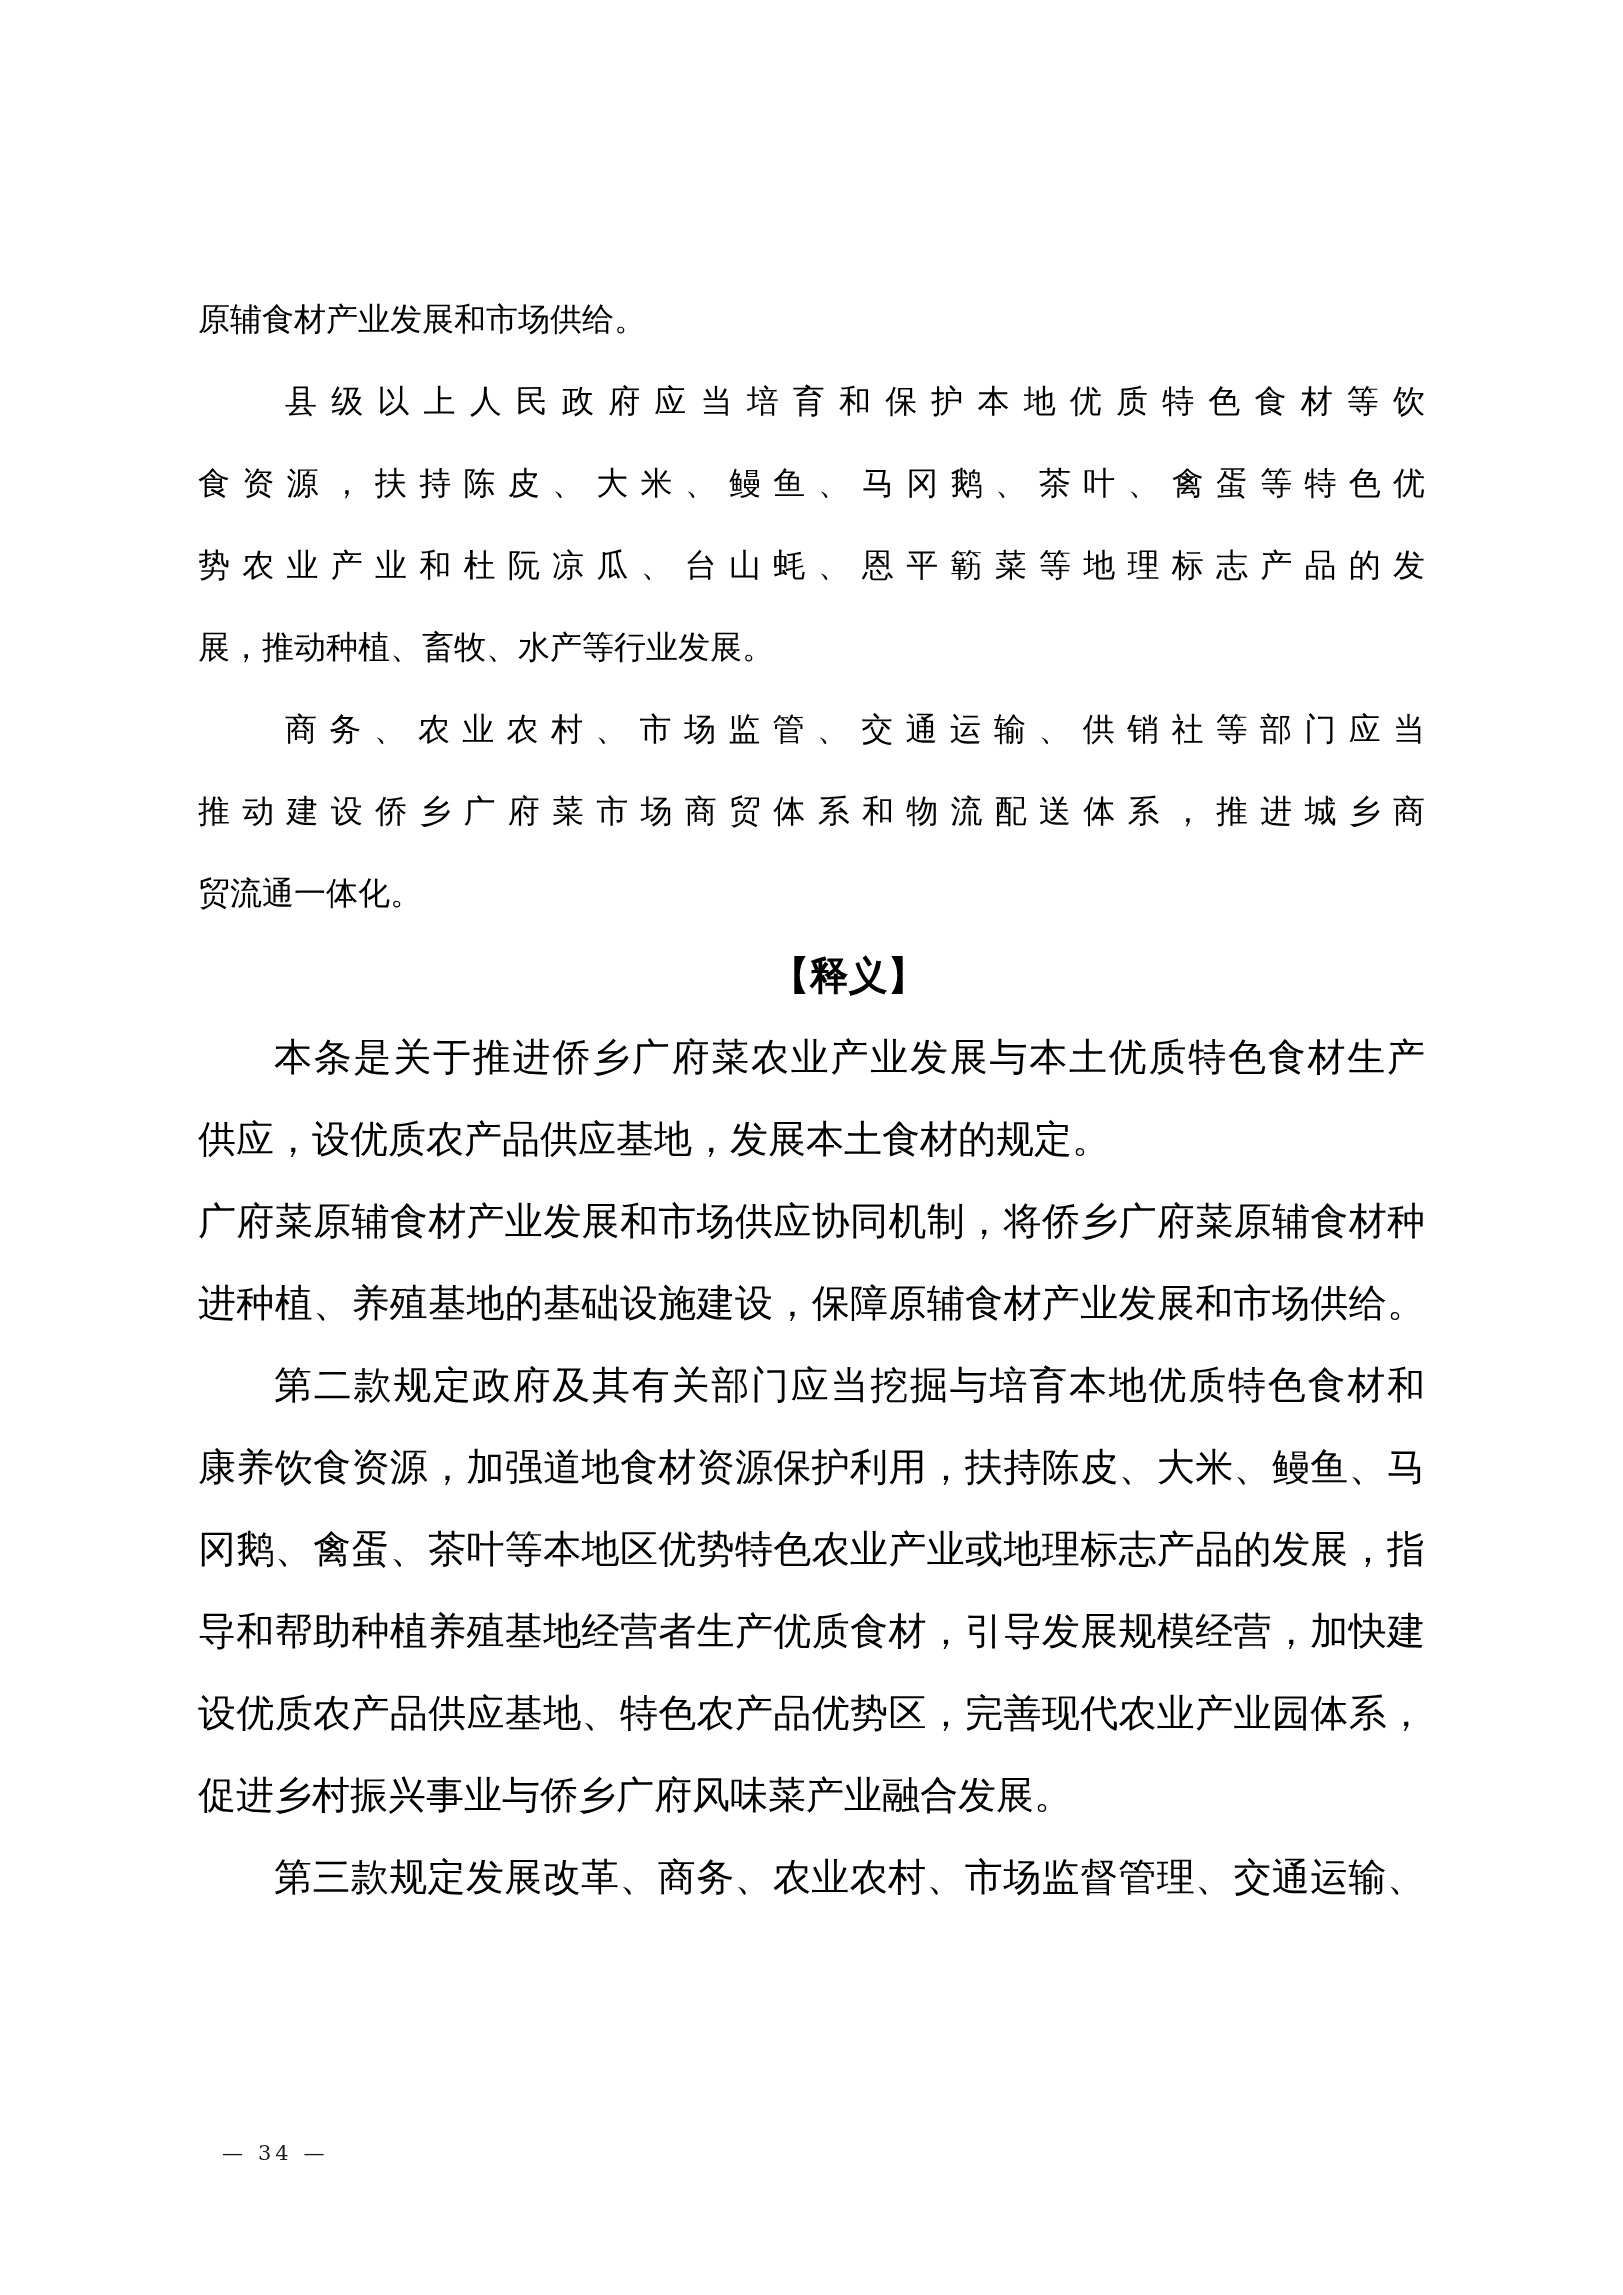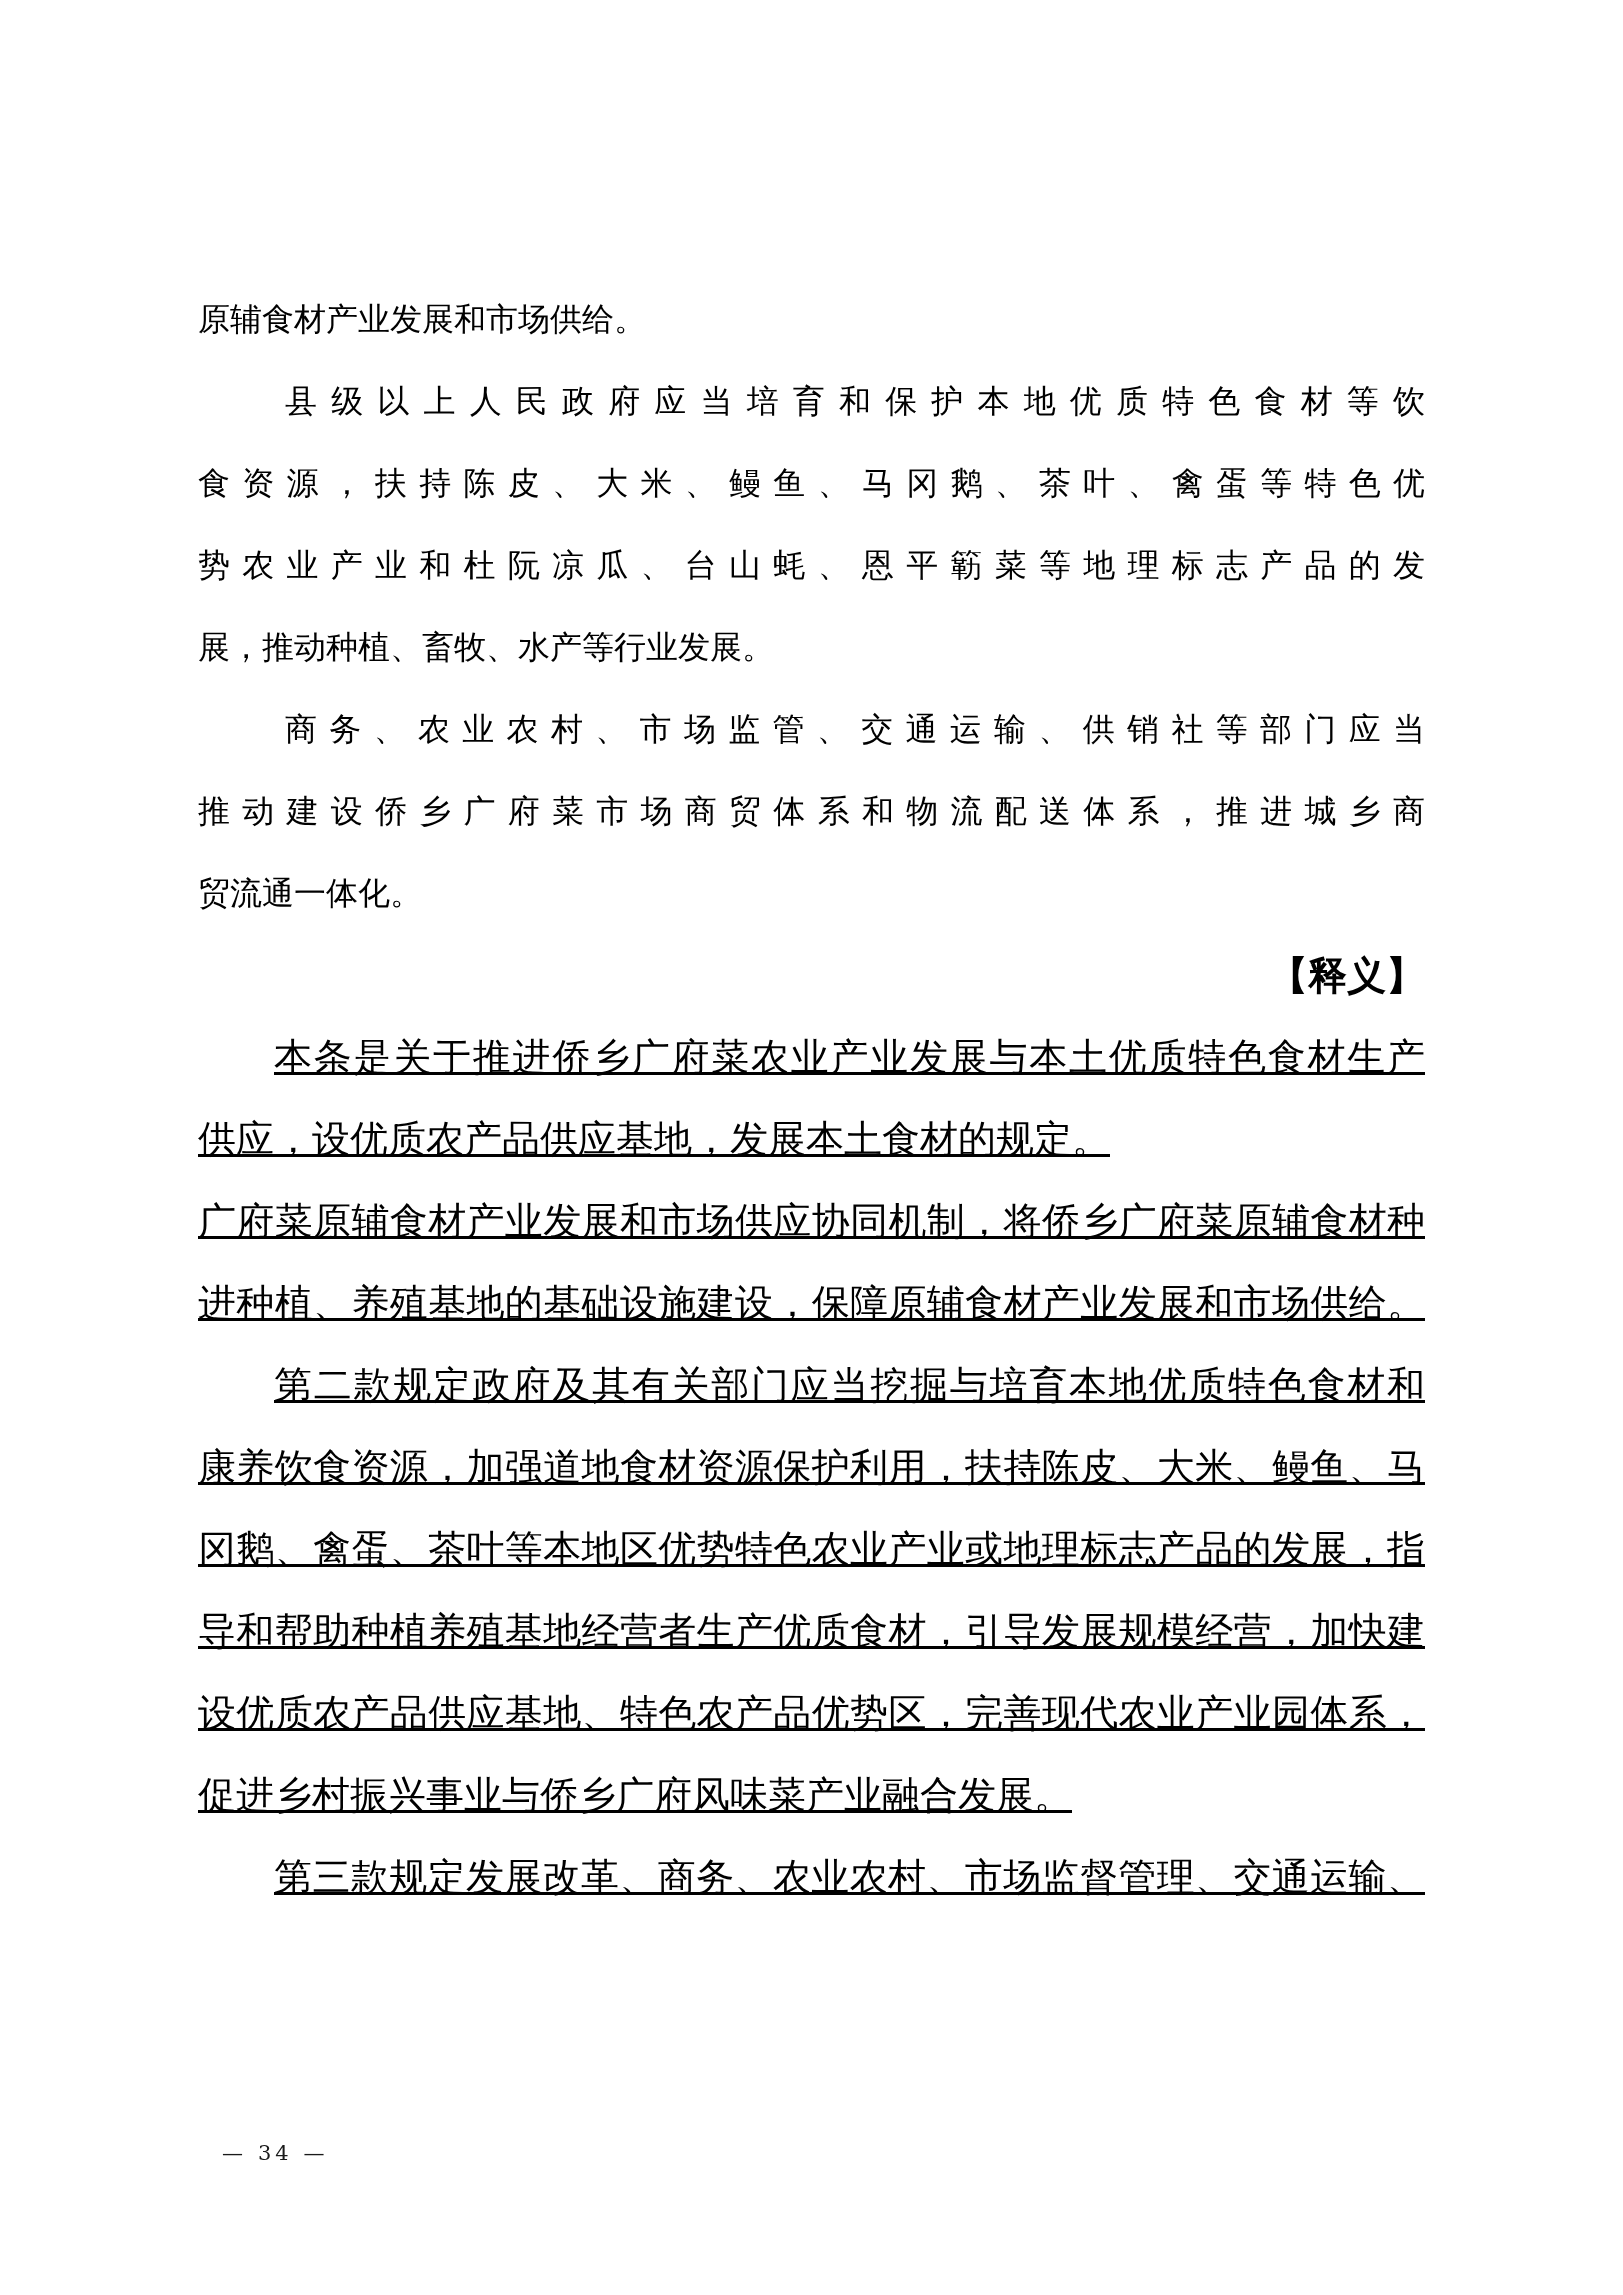--- a/index.html
+++ b/index.html
@@ -34,28 +34,28 @@
     height: 82px;
     line-height: 82px;
     overflow: hidden;
     color: #000000;
     word-break: break-all;
   }
   
   .st { font-size: 32px; }
   .ind-st { text-indent: 87px; }
   
-  .an { font-size: 38px; text-decoration: underline; }
+  .an { font-size: 38px; }
   .ind-an { text-indent: 76px; }
   
   .hd {
     font-size: 39px;
     font-weight: 700;
     padding-left: 74px;
-    text-align: right;
+    text-align: center;
   }
   
   .j {
     text-align: justify;
     text-align-last: justify;
   }
   .page-footer {
     position: absolute;
     left: 183px;
     top: 2133px;

